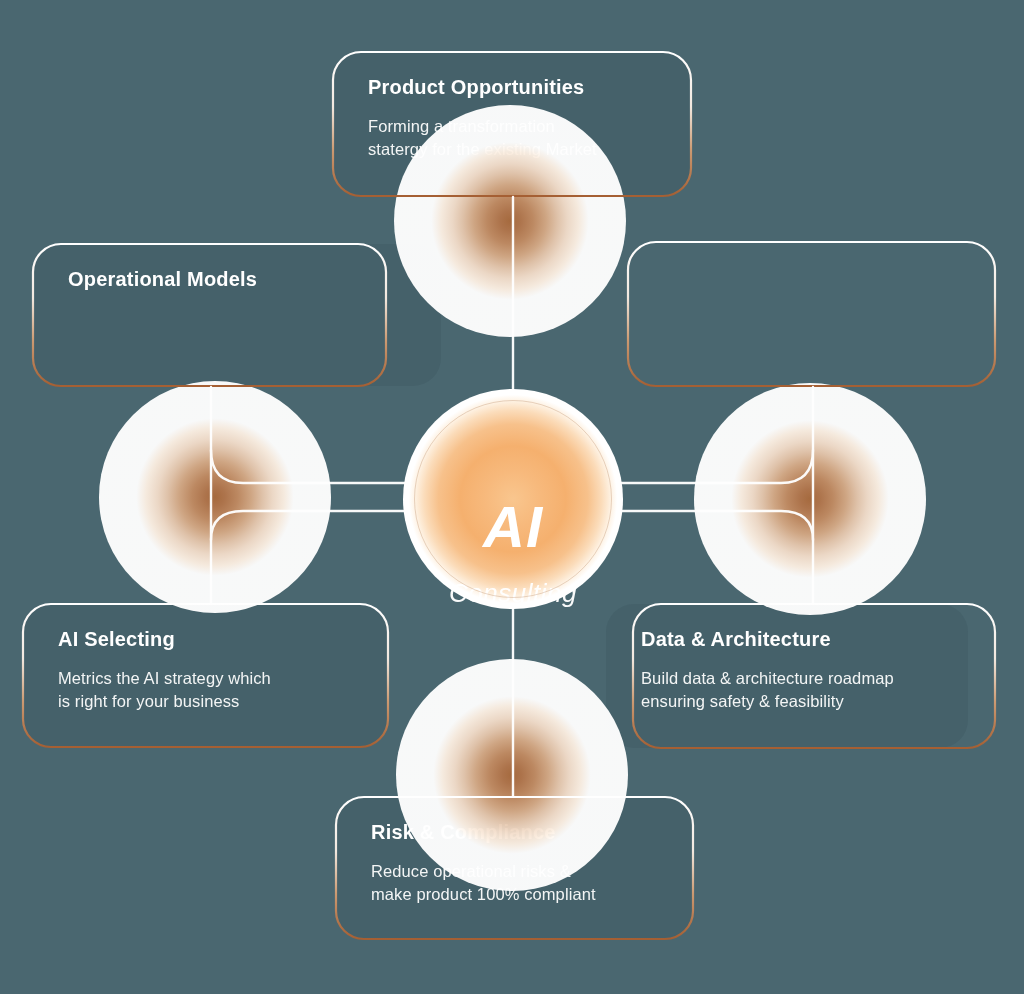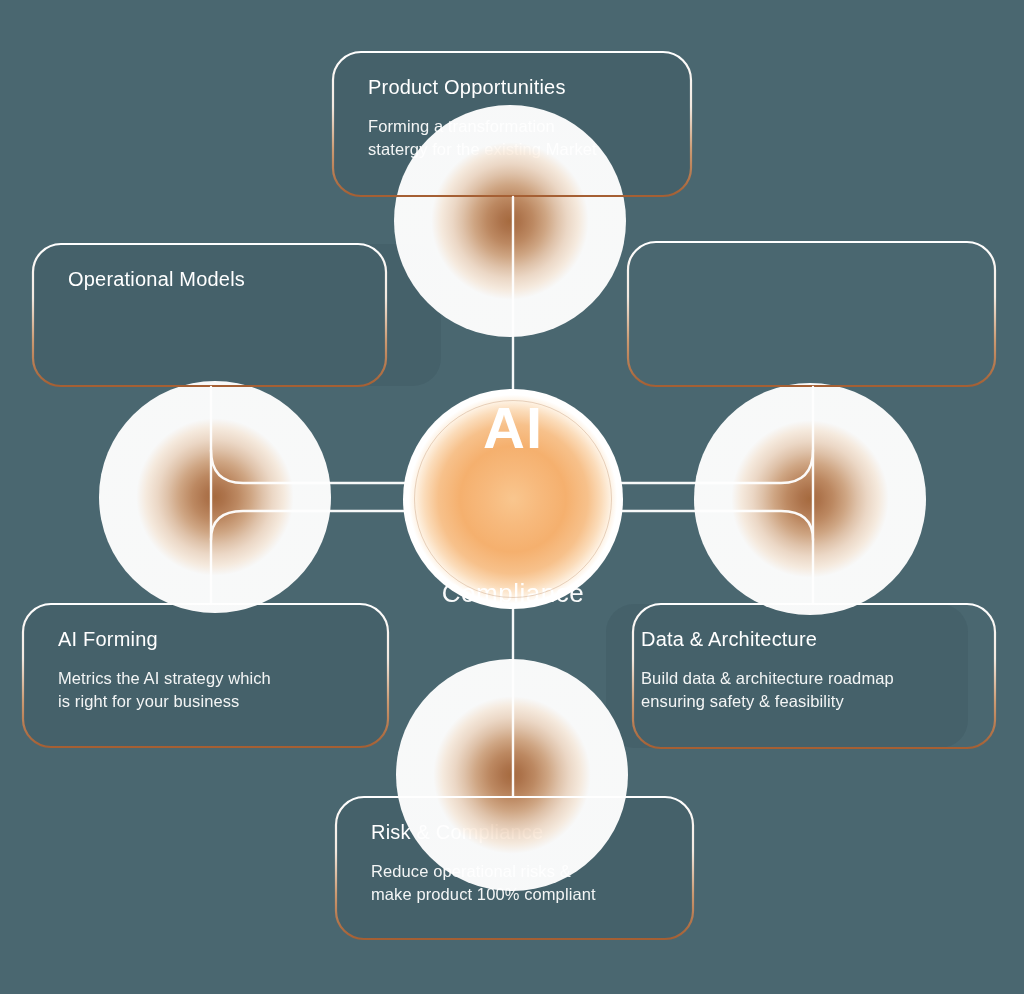--- a/index.html
+++ b/index.html
@@ -8,21 +8,21 @@
     background:#4a6770;
     font-family:"Liberation Sans","DejaVu Sans",sans-serif;
   }
   
   .card{
     position:absolute;border-radius:28px;
     background:rgba(30,50,58,0.10);
     box-sizing:border-box;padding:24px 30px 0 35px;z-index:1;
   }
   .card-title{
-    color:#ffffff;font-size:20px;font-weight:400;letter-spacing:.2px;
+    color:#ffffff;font-size:20px;font-weight:700;letter-spacing:.2px;
     margin-bottom:16px;
   }
   .card-desc{
     color:#f3f5f5;font-size:16.5px;line-height:1.42;white-space:pre-line;
     letter-spacing:.1px;
   }
   
   .node-circle{
     position:absolute;width:232px;height:232px;border-radius:50%;z-index:2;
     background:radial-gradient(circle,
@@ -41,34 +41,35 @@
       rgba(247,230,212,0.55) 98%,
       rgba(247,230,212,0) 100%);
     opacity:.96;
   }
   
   .overlay{position:absolute;inset:0;z-index:3;}
   
   .center-circle{
     position:absolute;left:403px;top:389px;width:220px;height:220px;
     border-radius:50%;z-index:4;
-    display:flex;flex-direction:column;align-items:center;justify-content:space-between;
+    display:flex;flex-direction:column;align-items:center;justify-content:flex-end;
     background:radial-gradient(circle,
       #f9c68e 0%,
       #f7b97c 18%,
       #f5b06e 34%,
       #f7c18b 48%,
       #fbdcba 57%,
       #fef2e3 63%,
       #ffffff 67%,
       #ffffff 83%,
       #f6e5d6 87%,
       #f2dcc9 95%,
       rgba(242,220,201,0.5) 98%,
       rgba(242,220,201,0) 100%);
+    font-style:italic;
   }
   .center-ring{
     position:absolute;inset:11px;border-radius:50%;
     border:1.5px solid rgba(176,122,83,0.30);
   }
   .center-ai{
     color:#ffffff;font-size:58px;font-weight:700;line-height:1;
     margin-top:10px;letter-spacing:1px;
   }
   .center-sub{
@@ -86,21 +87,21 @@
     <div class="card-desc">Forming a transformation
 statergy for the existing Market</div>
   </div>
 
   <div class="card" style="left:33px;top:244px;width:408px;height:142px">
     <div class="card-title">Operational Models</div>
   </div>
 
 
   <div class="card" style="left:23px;top:604px;width:365px;height:143px">
-    <div class="card-title">AI Forming</div>
+    <div class="card-title">AI Selecting</div>
     <div class="card-desc">Metrics the AI strategy which
 is right for your business</div>
   </div>
 
   <div class="card" style="left:606px;top:604px;width:362px;height:144px">
     <div class="card-title">Data &amp; Architecture</div>
     <div class="card-desc">Build data &amp; architecture roadmap
 ensuring safety &amp; feasibility</div>
   </div>
 
@@ -140,16 +141,16 @@
       <path d="M211 540 Q211 511 243 511 H480"></path>
       <path d="M813 387 V603"></path>
       <path d="M813 450 Q813 483 781 483 H546"></path>
       <path d="M813 540 Q813 511 781 511 H546"></path>
     </g>
   </svg>
 
   <div class="center-circle">
     <div class="center-ring"></div>
     <div class="center-ai">AI</div>
-    <div class="center-sub">Compliance</div>
+    <div class="center-sub">Consulting</div>
   </div>
 
 </div>
 
 </body></html>

